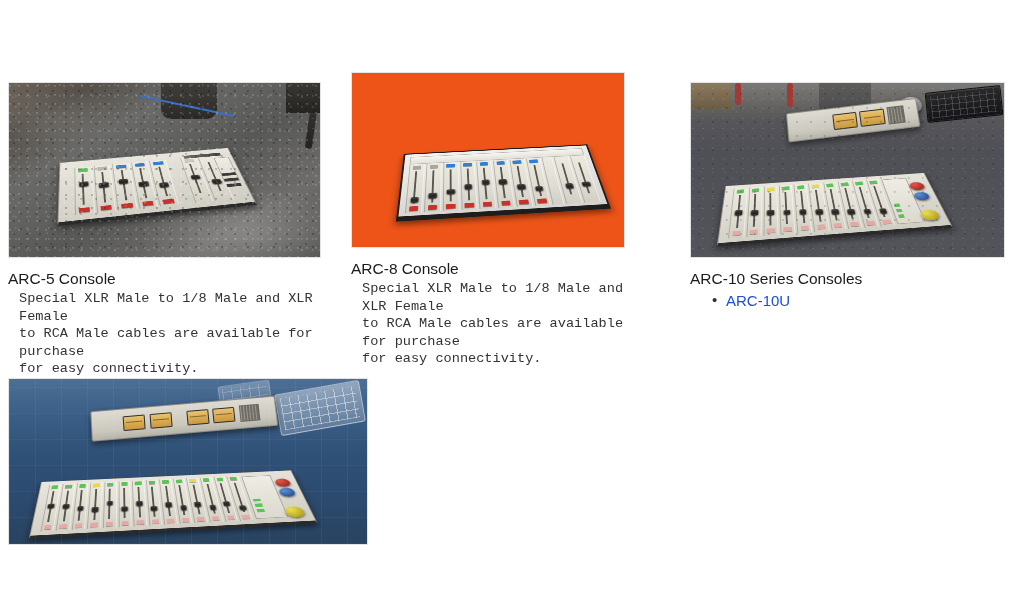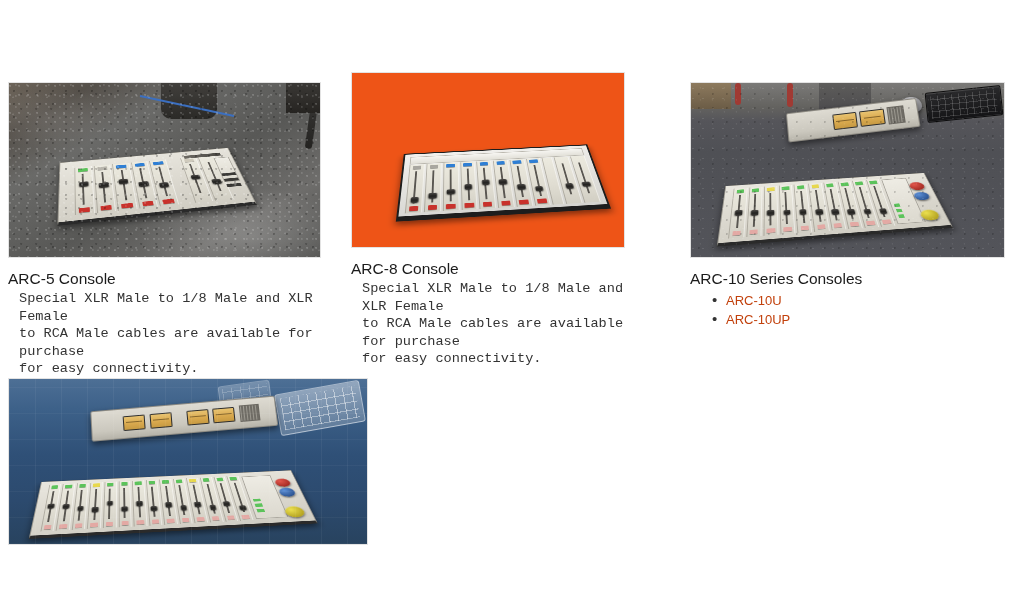--- a/index.html
+++ b/index.html
@@ -31,21 +31,21 @@
   .card-caption { margin-top: 11px; }
   .cap-title { font-size: 15.5px; color: #1b1b1b; line-height: 19px; }
   .cap-title b { font-weight: 400; }
   .cap-title span { font-weight: 400; }
   .cap-body {
     margin: 2px 0 0 11px;
     font-size: 13.6px; color: #333; line-height: 17.5px; font-family: Liberation Mono, monospace;
   }
   .cap-list { margin: 3px 0 0 0; padding: 0; list-style: none; }
   .cap-list li {
-    font-size: 13px; color: #c2410c; line-height: 19px;
+    font-size: 15px; color: #1d4ed8; line-height: 19px;
     padding-left: 36px; position: relative;
   }
   .cap-list li::before {
     content: "\2022"; position: absolute; left: 22px; top: -1px;
     font-size: 15px; color: #333;
   }
 
   
   .scene { position: absolute; inset: 0; }
 
@@ -460,21 +460,20 @@
           <div class="knob-round k-red" style="right:3%; top:18%; width:7%; padding-bottom:7%;"></div>
           <div class="knob-round k-blue" style="right:3%; top:38%; width:7%; padding-bottom:7%;"></div>
           <div class="knob-round k-yellow" style="right:3%; top:72%; width:8%; padding-bottom:8%;"></div>
         </div>
       </div>
     </div>
     <div class="card-caption">
       <div class="cap-title"><b>ARC-10</b><span> Series Consoles</span></div>
       <ul class="cap-list">
         <li>ARC-10U</li>
-        <li>ARC-10UP</li>
       </ul>
     </div>
   </div>
 
   <div class="card" style="left:8px; top:378px; width:360px;">
     <div class="card-photo bg-blue" style="height:167px;">
       <div class="scene">
         <div class="obj kbd-light" style="right:4px; top:8px; width:86px; height:42px; transform:rotate(-10deg);"></div>
         <div class="obj kbd-light" style="right:96px; top:4px; width:52px; height:26px; transform:rotate(-8deg); opacity:.6;"></div>
 

